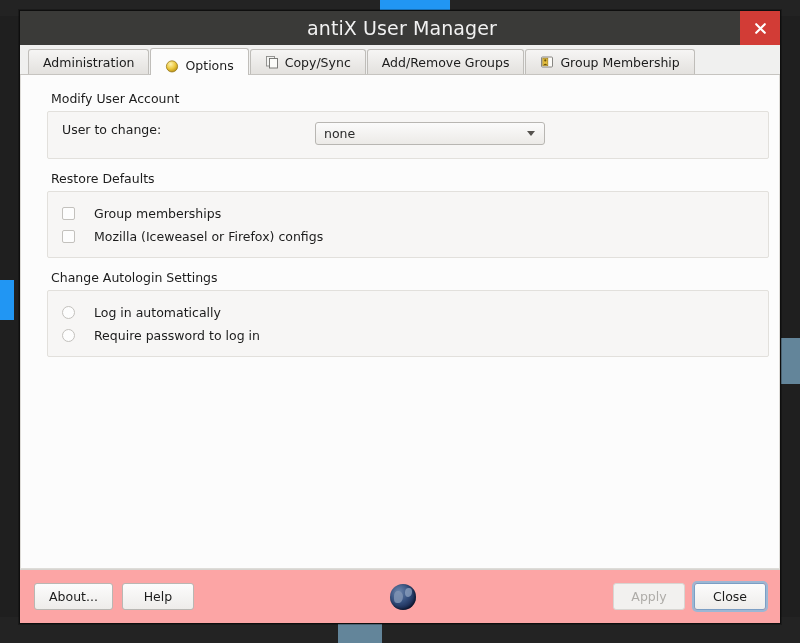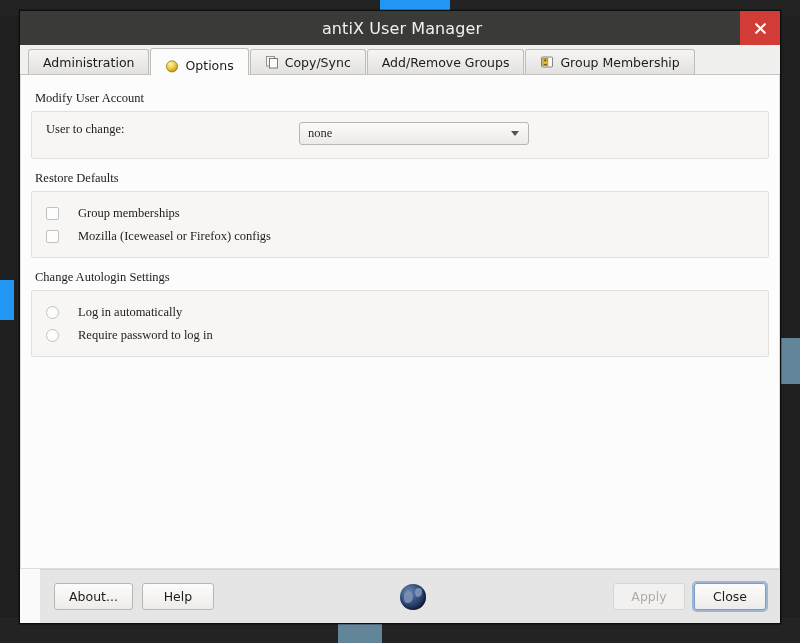--- a/index.html
+++ b/index.html
@@ -55,21 +55,21 @@
   #titlebar {
     height: 34px; flex: 0 0 34px;
     background: #3a3a38;
     display: flex; align-items: stretch;
     position: relative;
   }
   #title-text {
     flex: 1;
     display: flex; align-items: center; justify-content: center;
     color: #f1f1f1;
-    font-size: 16px;
+    font-size: 19px;
     letter-spacing: .1px;
     padding-left: 44px;
     user-select: none;
   }
   #close-btn {
     width: 40px; flex: 0 0 40px;
     background: #d23c36;
     color: #fff;
     display: flex; align-items: center; justify-content: center;
     font-size: 15px; font-weight: bold;
@@ -119,23 +119,23 @@
     padding: 12px 14px 0 14px;
     display: flex; flex-direction: column;
     border-top: none;
     overflow: hidden;
   }
   #content-inner {
     flex: 1;
     border: 1px solid #dedcd8;
     border-top: none;
     background: #fcfcfc;
-    padding: 10px 10px 0 10px;
+    padding: 10px 10px 0 26px;
     margin: -12px -14px 0 -14px;
-    display: flex; flex-direction: column; font-family: Liberation Serif, serif;
+    display: flex; flex-direction: column;
   }
   .section-label {
     font-size: 12.5px;
     color: #1c1c1c;
     margin: 6px 0 5px 4px;
   }
   .groupbox {
     background: #f7f6f5;
     border: 1px solid #e2e0dc;
     border-radius: 2px;
@@ -190,27 +190,26 @@
     border: 1px solid #c3c1bd;
     background: #fdfdfd;
     border-radius: 50%;
   }
 
   #spacer { flex: 1; }
 
   
   #bottombar {
     flex: 0 0 54px;
-    background: #e5e5e5;
+    background: #fca5a5;
     border-top: 1px solid #d6d4d0;
     display: flex; align-items: center;
     padding: 0 14px;
     gap: 9px;
     position: relative;
-    margin-left: 20px;
   }
   .btn {
     min-width: 72px; height: 27px;
     padding: 0 14px;
     font-size: 12.5px;
     color: #1c1c1c;
     background: linear-gradient(#fcfcfc, #eeecea);
     border: 1px solid #b9b7b3;
     border-radius: 3px;
     display: flex; align-items: center; justify-content: center;

